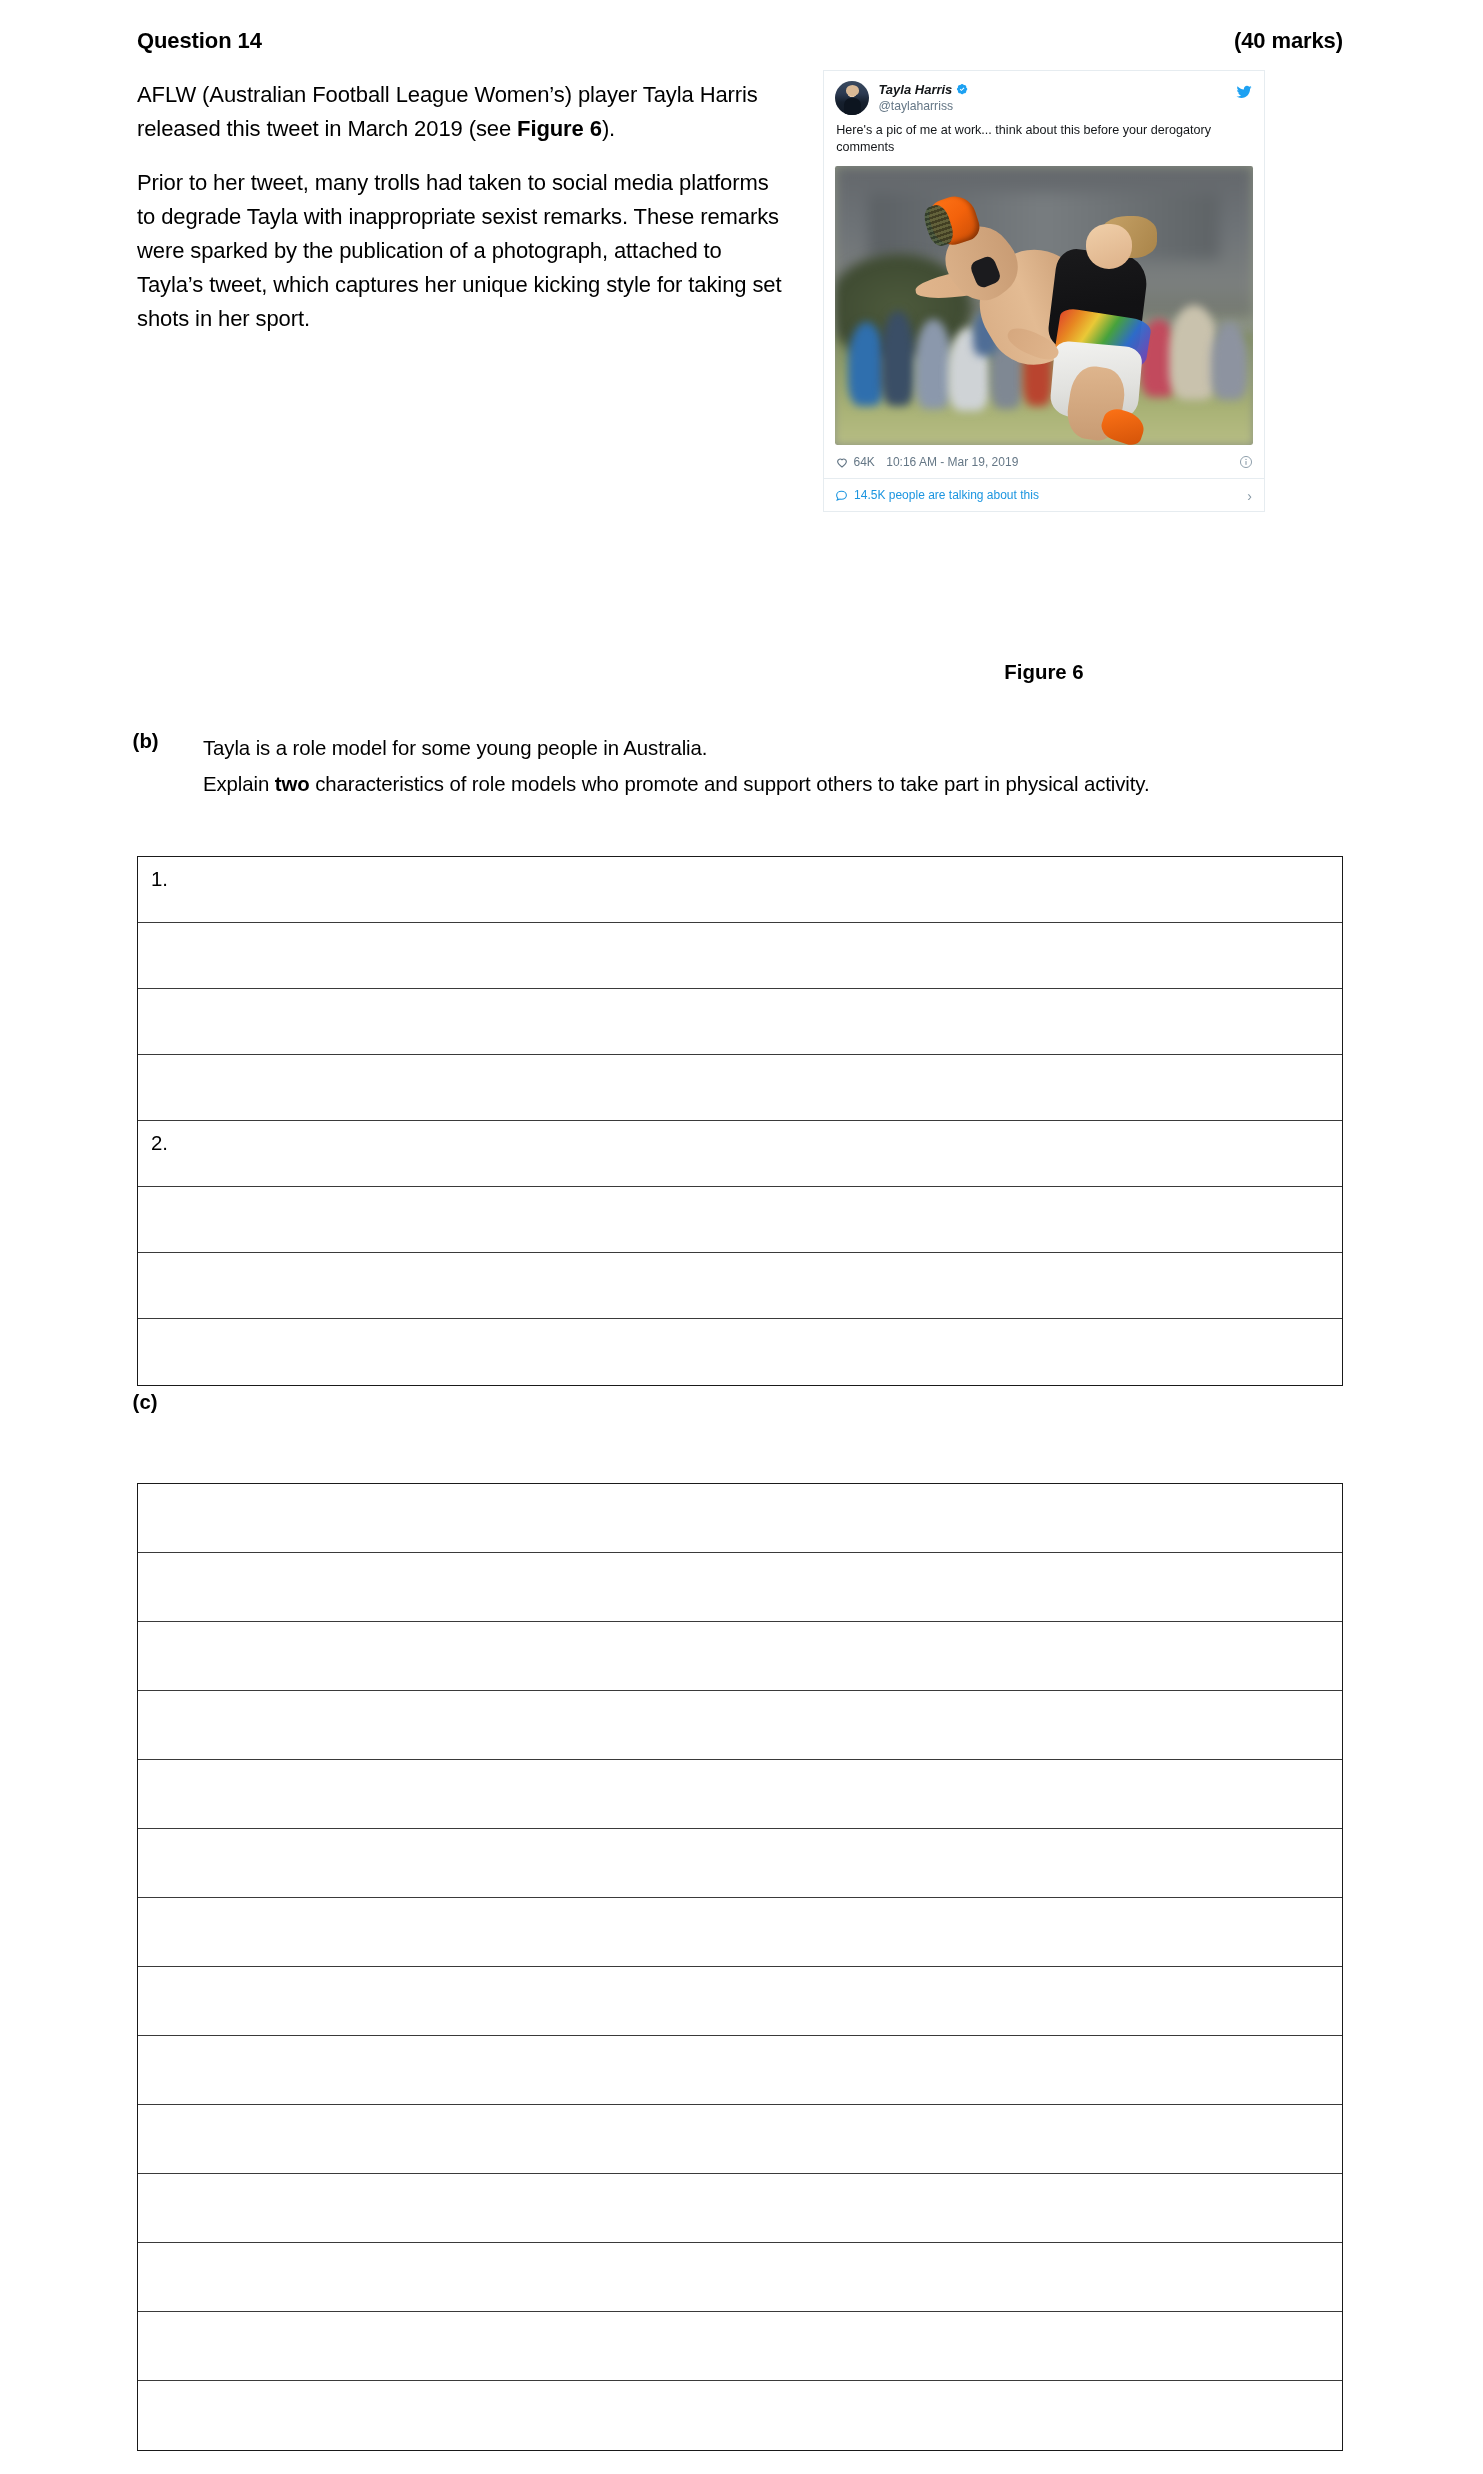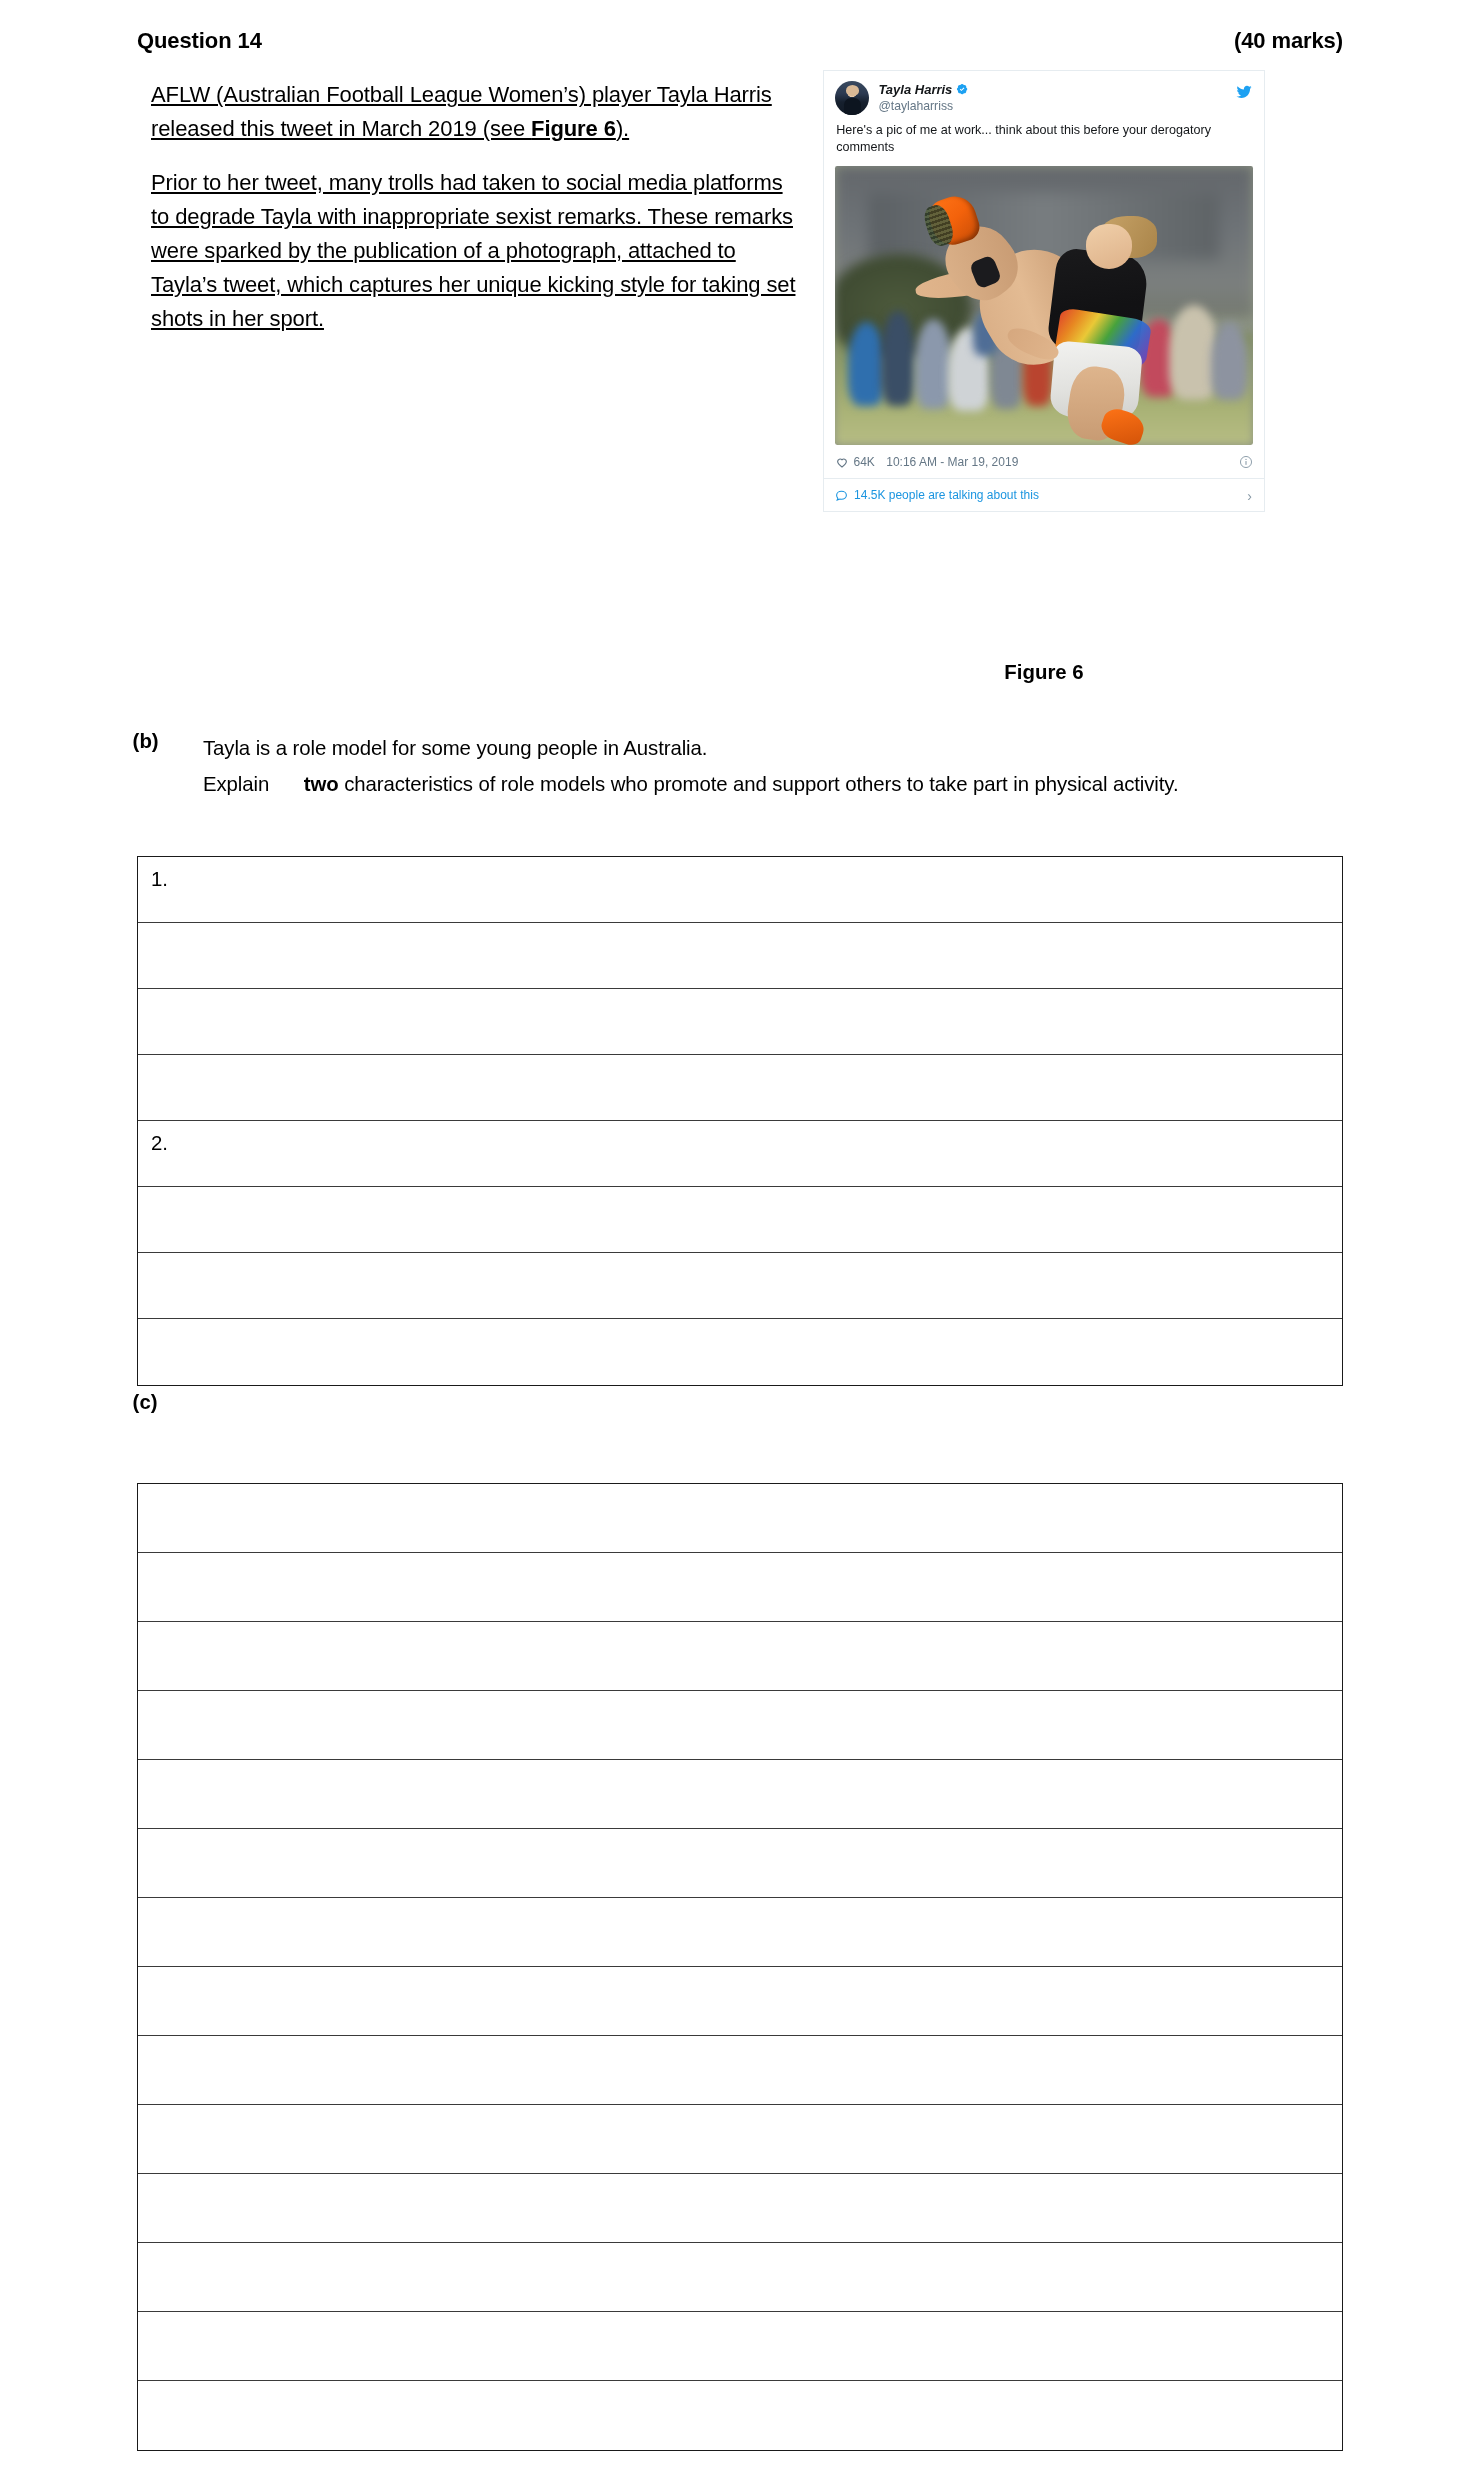--- a/index.html
+++ b/index.html
@@ -29,24 +29,23 @@
   .q-title, .q-marks {
     font-size: 22px;
     font-weight: bold;
     letter-spacing: -0.1px;
     white-space: nowrap;
   }
 
   
   .left-col {
     position: absolute;
-    left: 151px;
+    left: 137px;
     top: 78px;
     width: 653px;
-    text-decoration: underline;
   }
   .para {
     font-size: 22px;
     line-height: 34px;
     margin: 0 0 19.6px 0;
     letter-spacing: -0.1px;
   }
   .para b { font-weight: bold; }
 
   
@@ -322,21 +321,21 @@
     flex: 0 0 72px;
     font-size: 20.4px;
     font-weight: bold;
     padding-left: 1.6px;
   }
   .part-body {
     font-size: 20.4px;
     line-height: 36px;
     letter-spacing: -0.1px;
   }
-  .part-body b { font-weight: bold; margin-left: 29px; }
+  .part-body b { font-weight: bold; }
 
   #part-b { left: 131px; top: 730px; }
   #part-c { left: 131px; top: 1391px; }
 
   
   .answer-table {
     position: absolute;
     border: 1.6px solid #1a1a1a;
     border-collapse: collapse;
     background: #fff;

